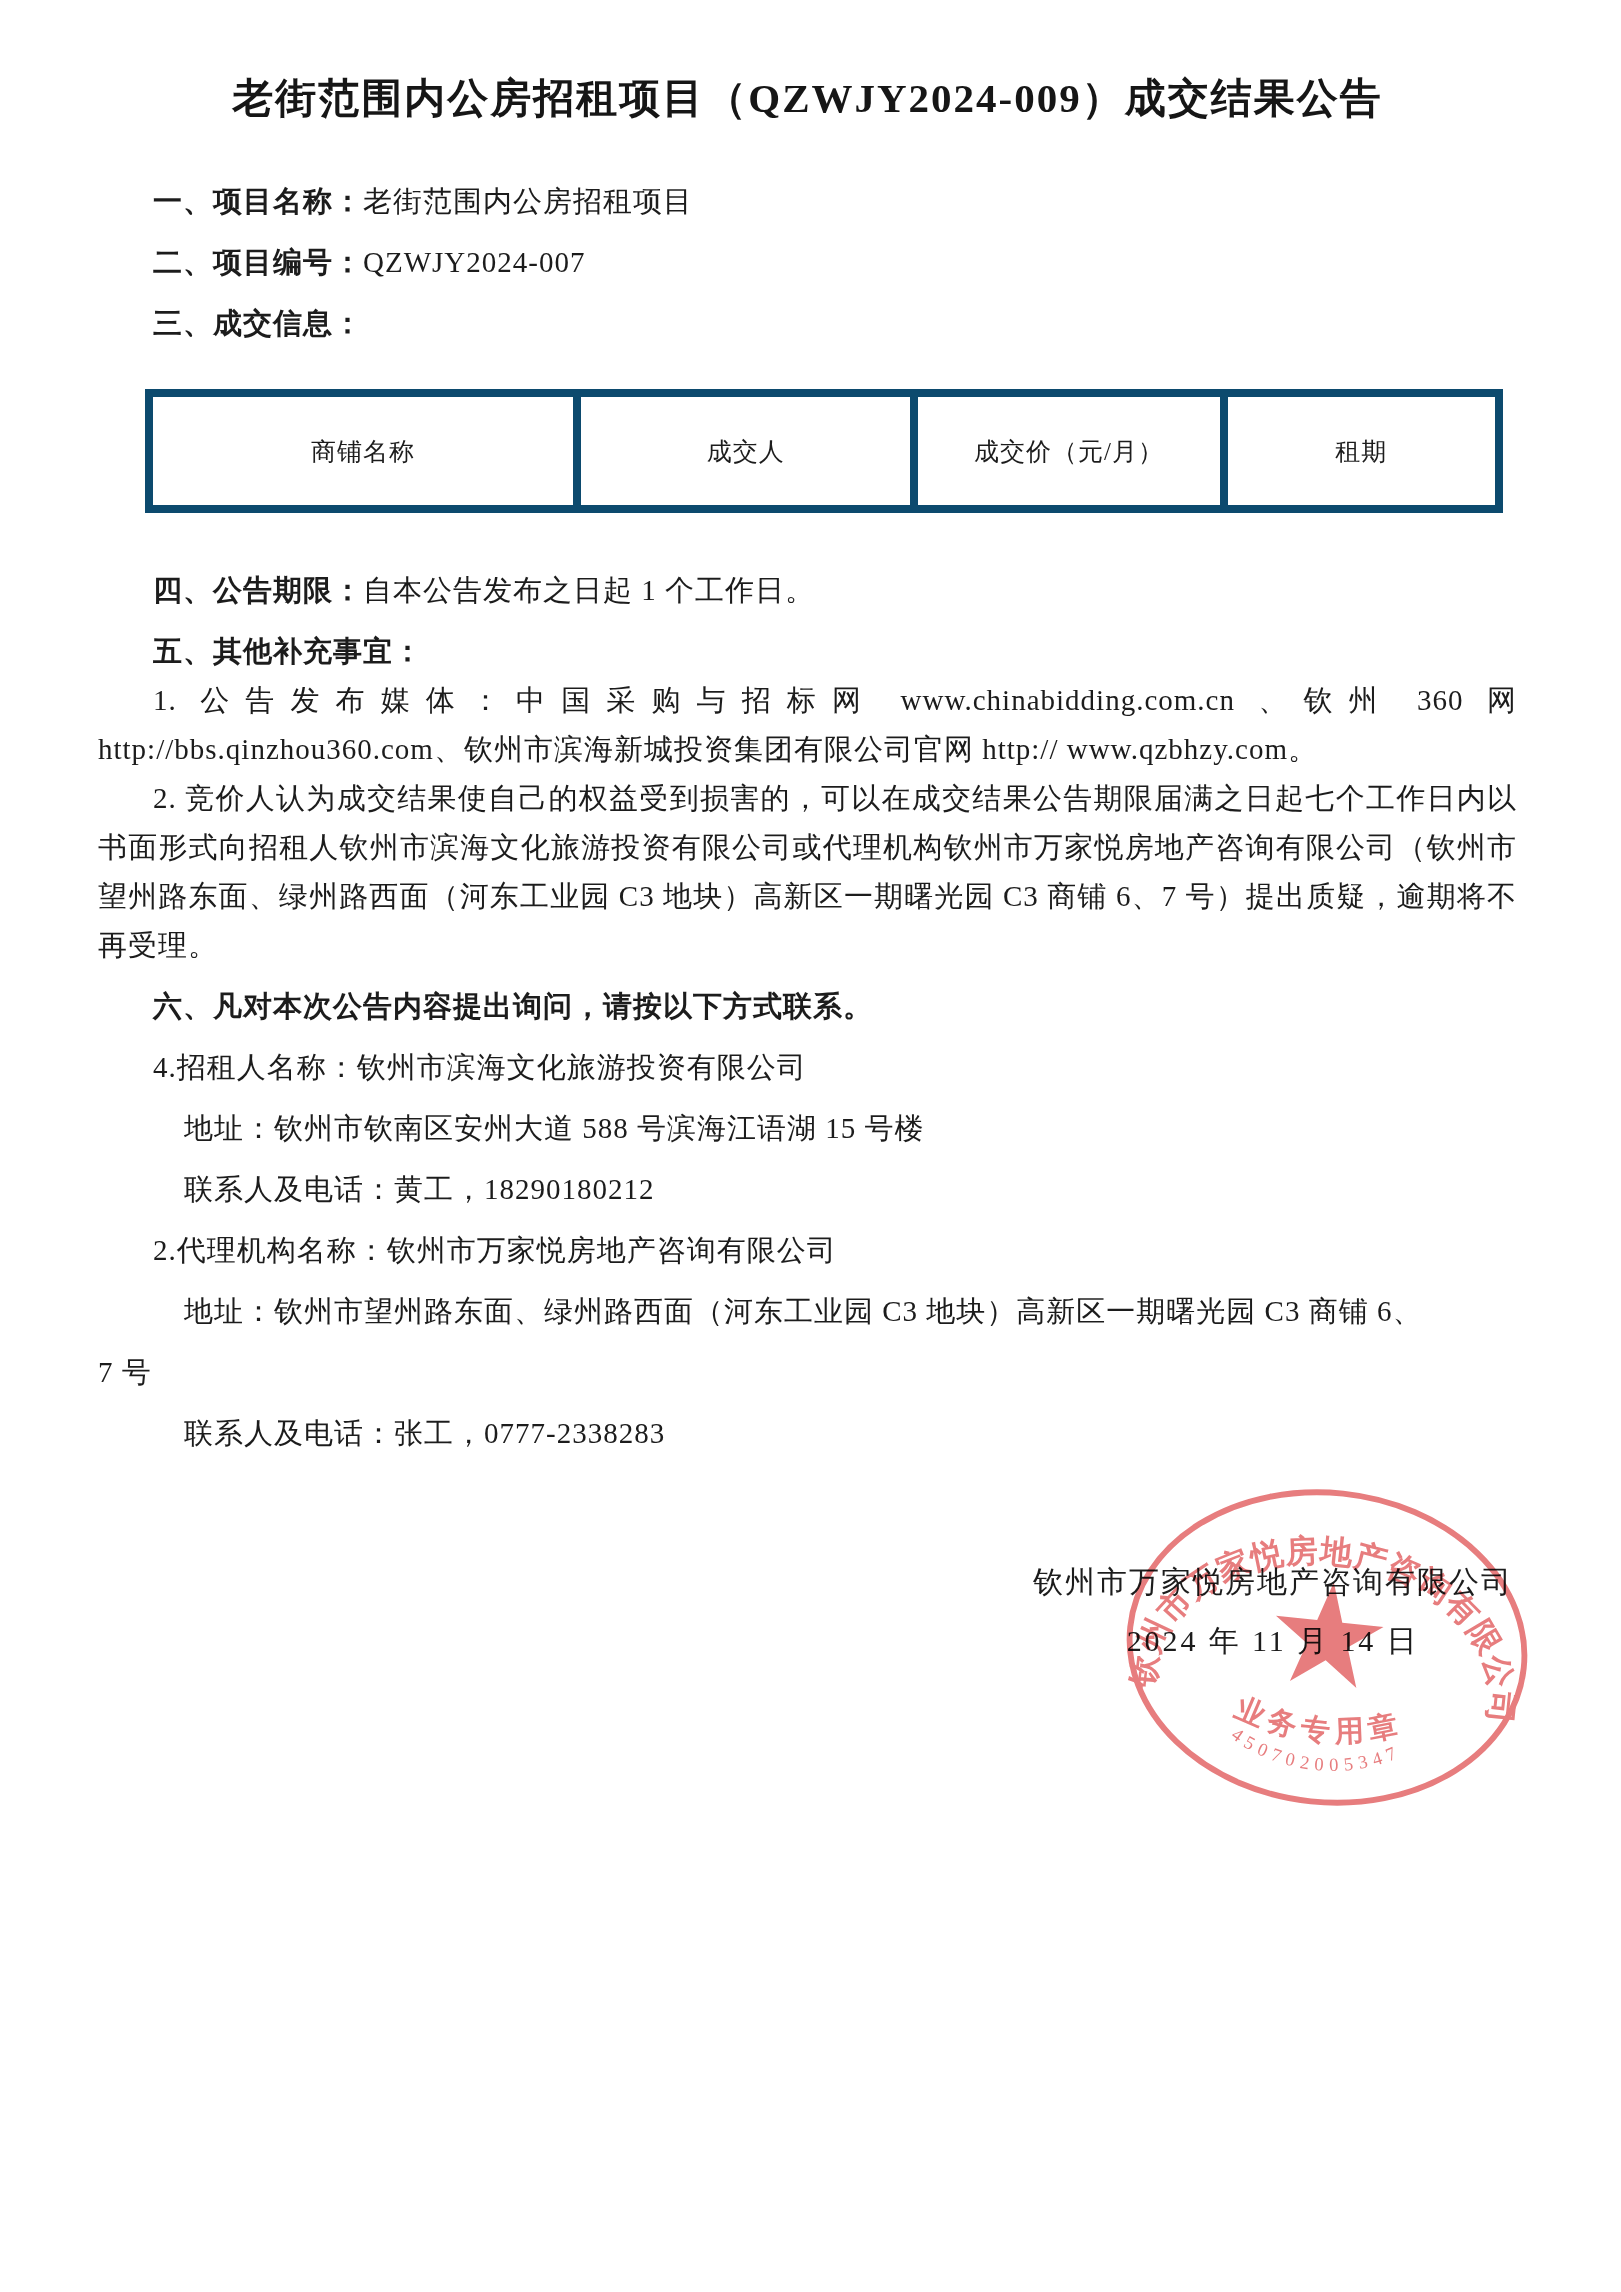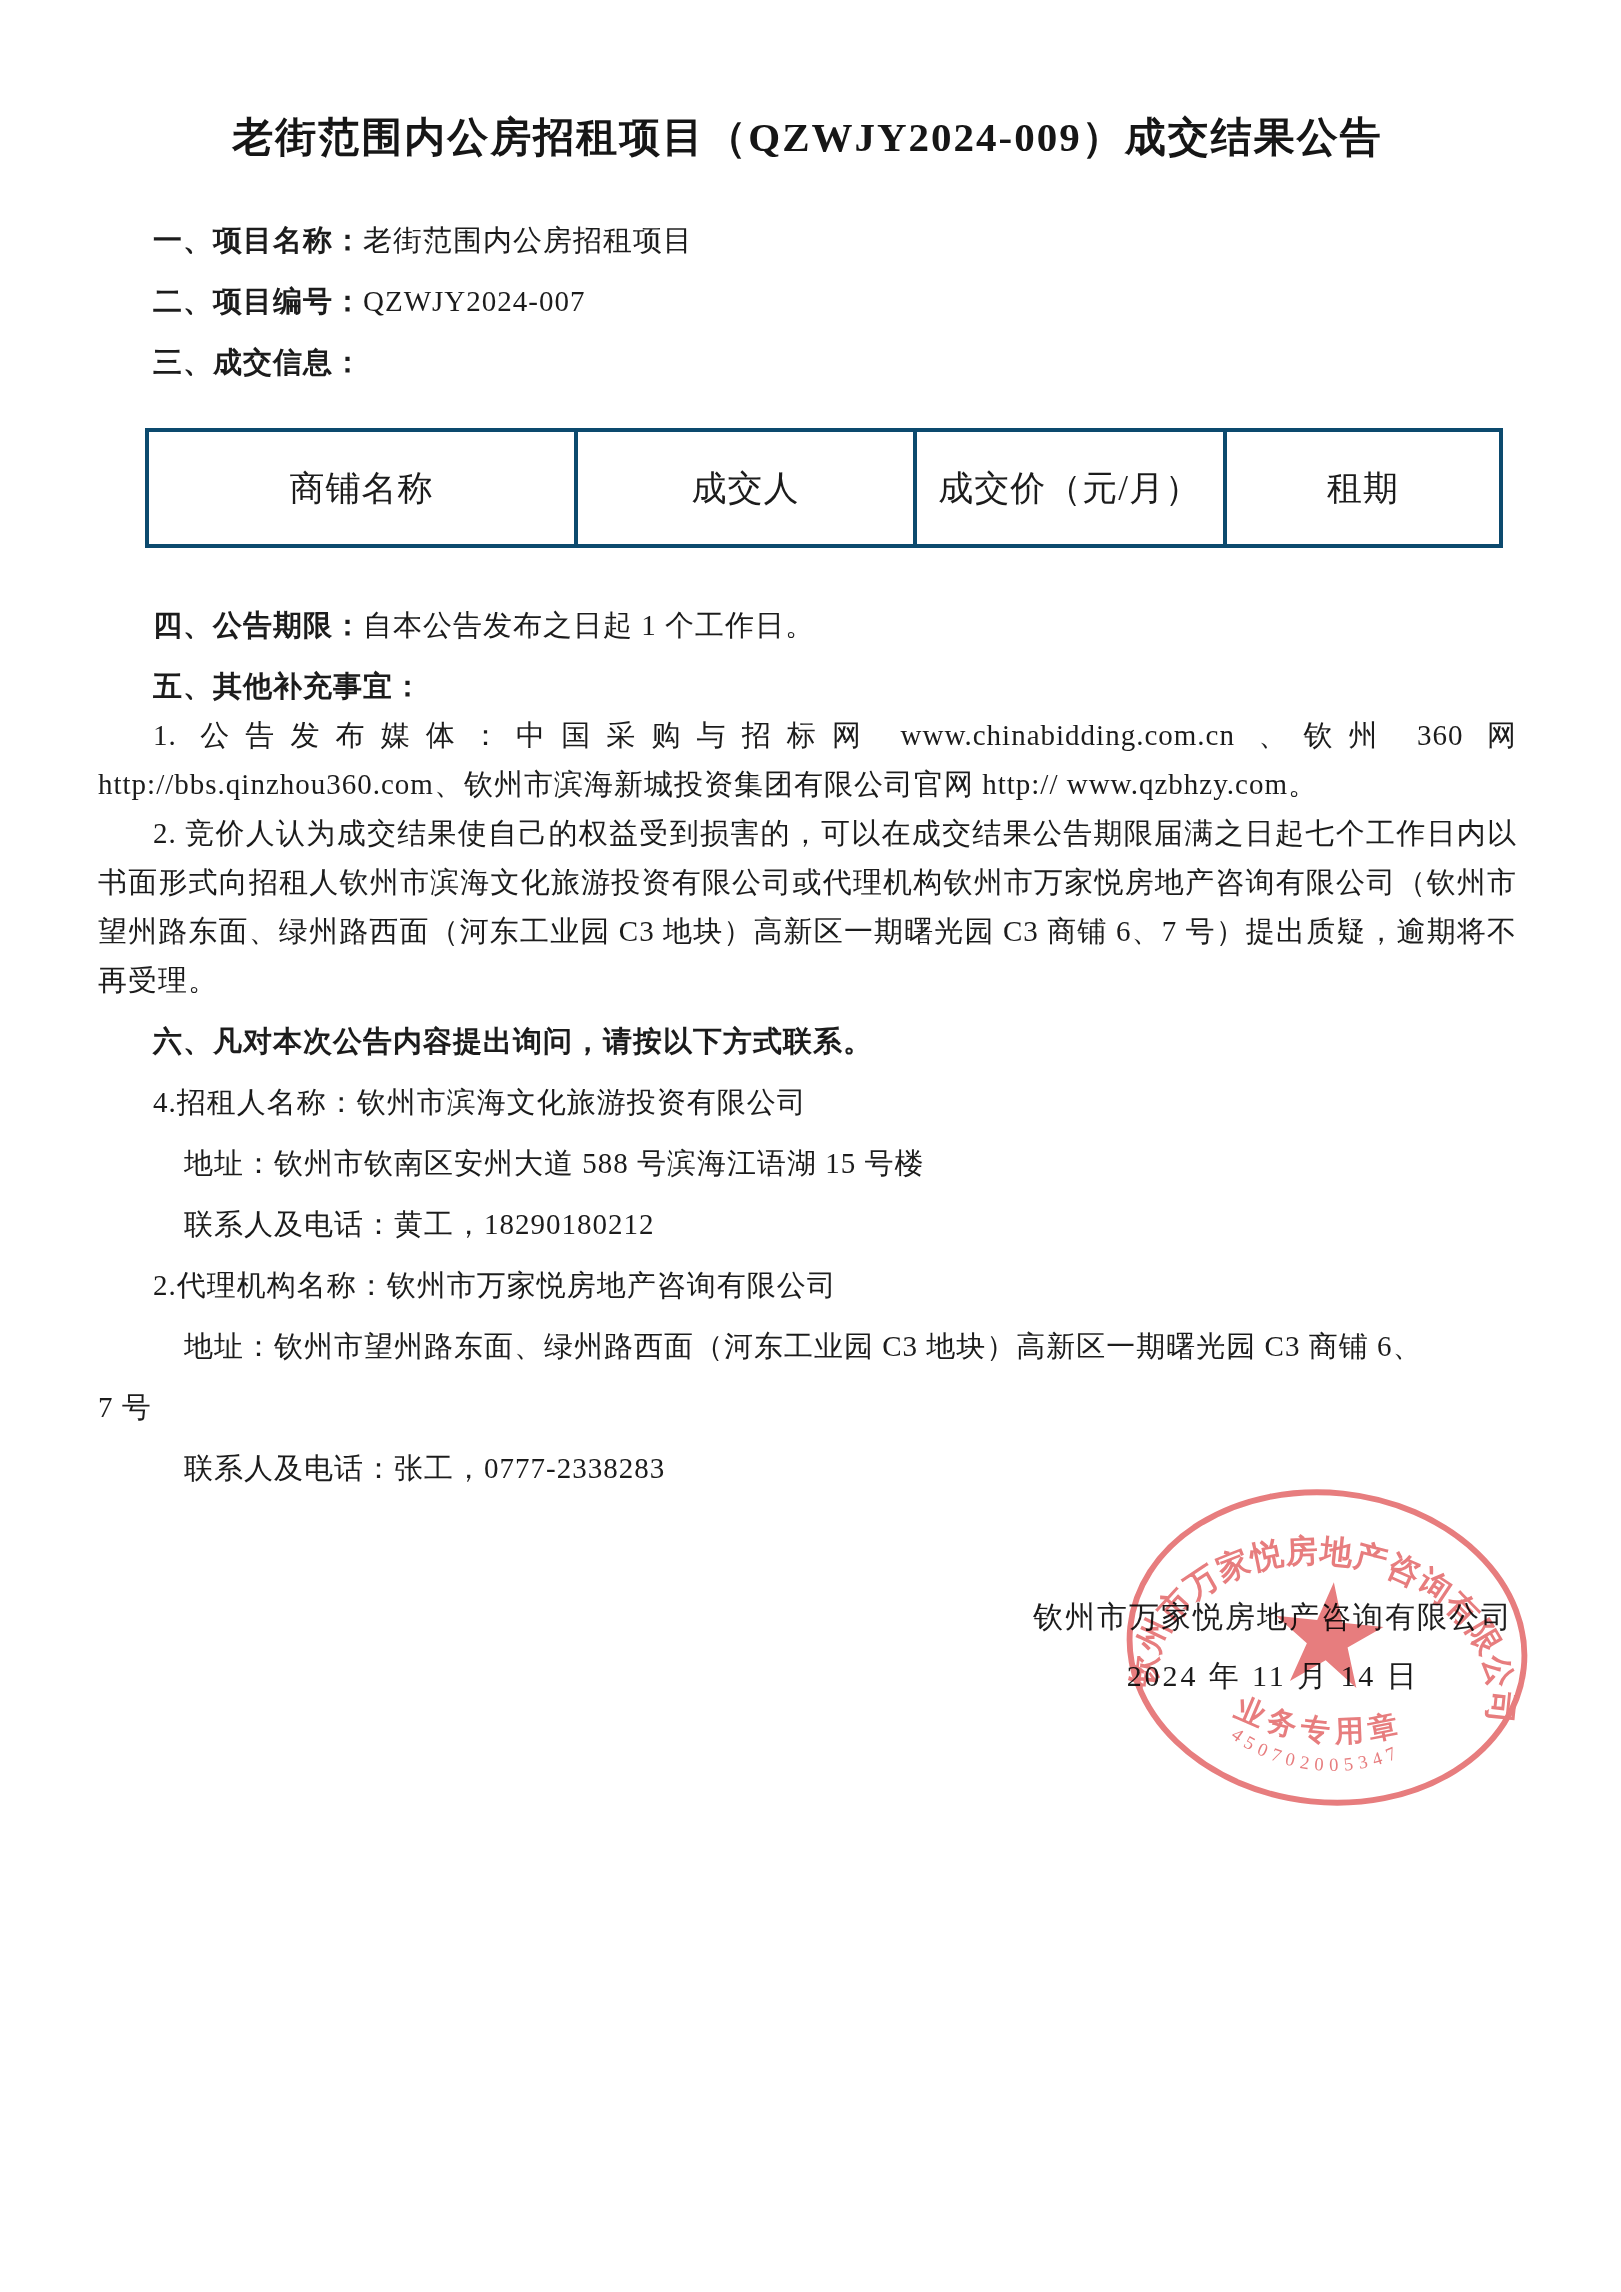--- a/index.html
+++ b/index.html
@@ -4,21 +4,21 @@
 <style>
   html,body { margin:0; padding:0; background:#ffffff; }
   .page {
     position:relative;
     width:1621px; height:2293px;
     background:#ffffff;
     font-family:"Liberation Serif","DejaVu Serif",serif;
     color:#1c1c1c;
     overflow:hidden;
   }
-  .content { padding:110px 104px 0 98px; }
+  .content { padding:71px 104px 0 98px; }
   .title {
     margin:0 0 51px 0;
     text-align:center;
     font-size:41px;
     font-weight:bold;
     letter-spacing:2px;
     color:#161616;
   }
   .line { font-size:29px; line-height:49px; letter-spacing:1px;margin-top:12px; }
   .sec-indent { padding-left:55px; }
@@ -30,24 +30,24 @@
     text-indent:55px;
     margin:0;
   }
   table.deal {
     border-collapse:collapse;
     width:1358px;
     margin:41px 0 53px 47px;
     table-layout:fixed;
   }
   table.deal th, table.deal td {
-    border:4px solid #0c4a6e;
+    border:8px solid #0c4a6e;
     text-align:center;
     vertical-align:middle;
-    font-size:35px;
+    font-size:25px;
     font-weight:normal;
     letter-spacing:1px;
     color:#1c1c1c;
   }
   table.deal tr.hdr  { height:116px; }
   table.deal tr.data { height:131px; }
   .col1 { width:31.7%; } .col2 { width:25%; } .col3 { width:22.9%; } .col4 { width:20.4%; }
   .gap-before-4 { margin-top:47px; }
   .sig {
     margin-top:102px;

